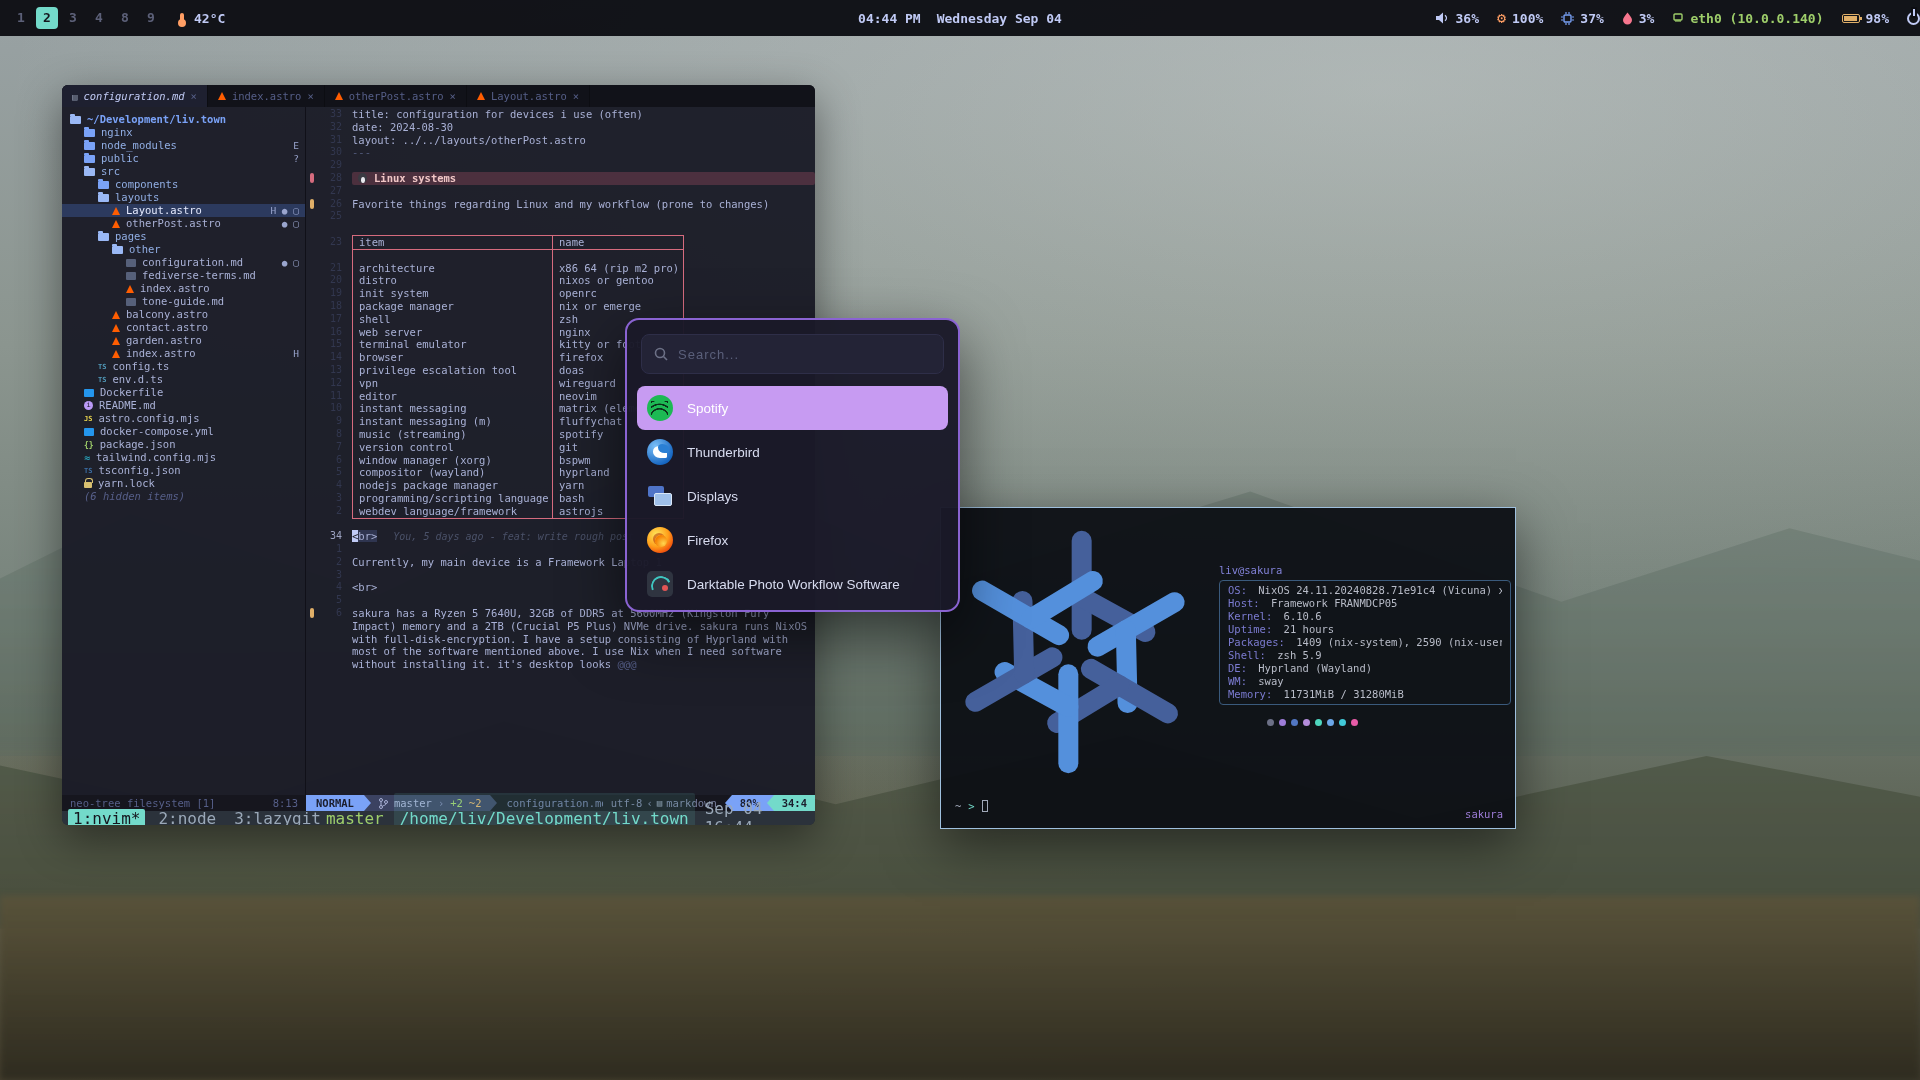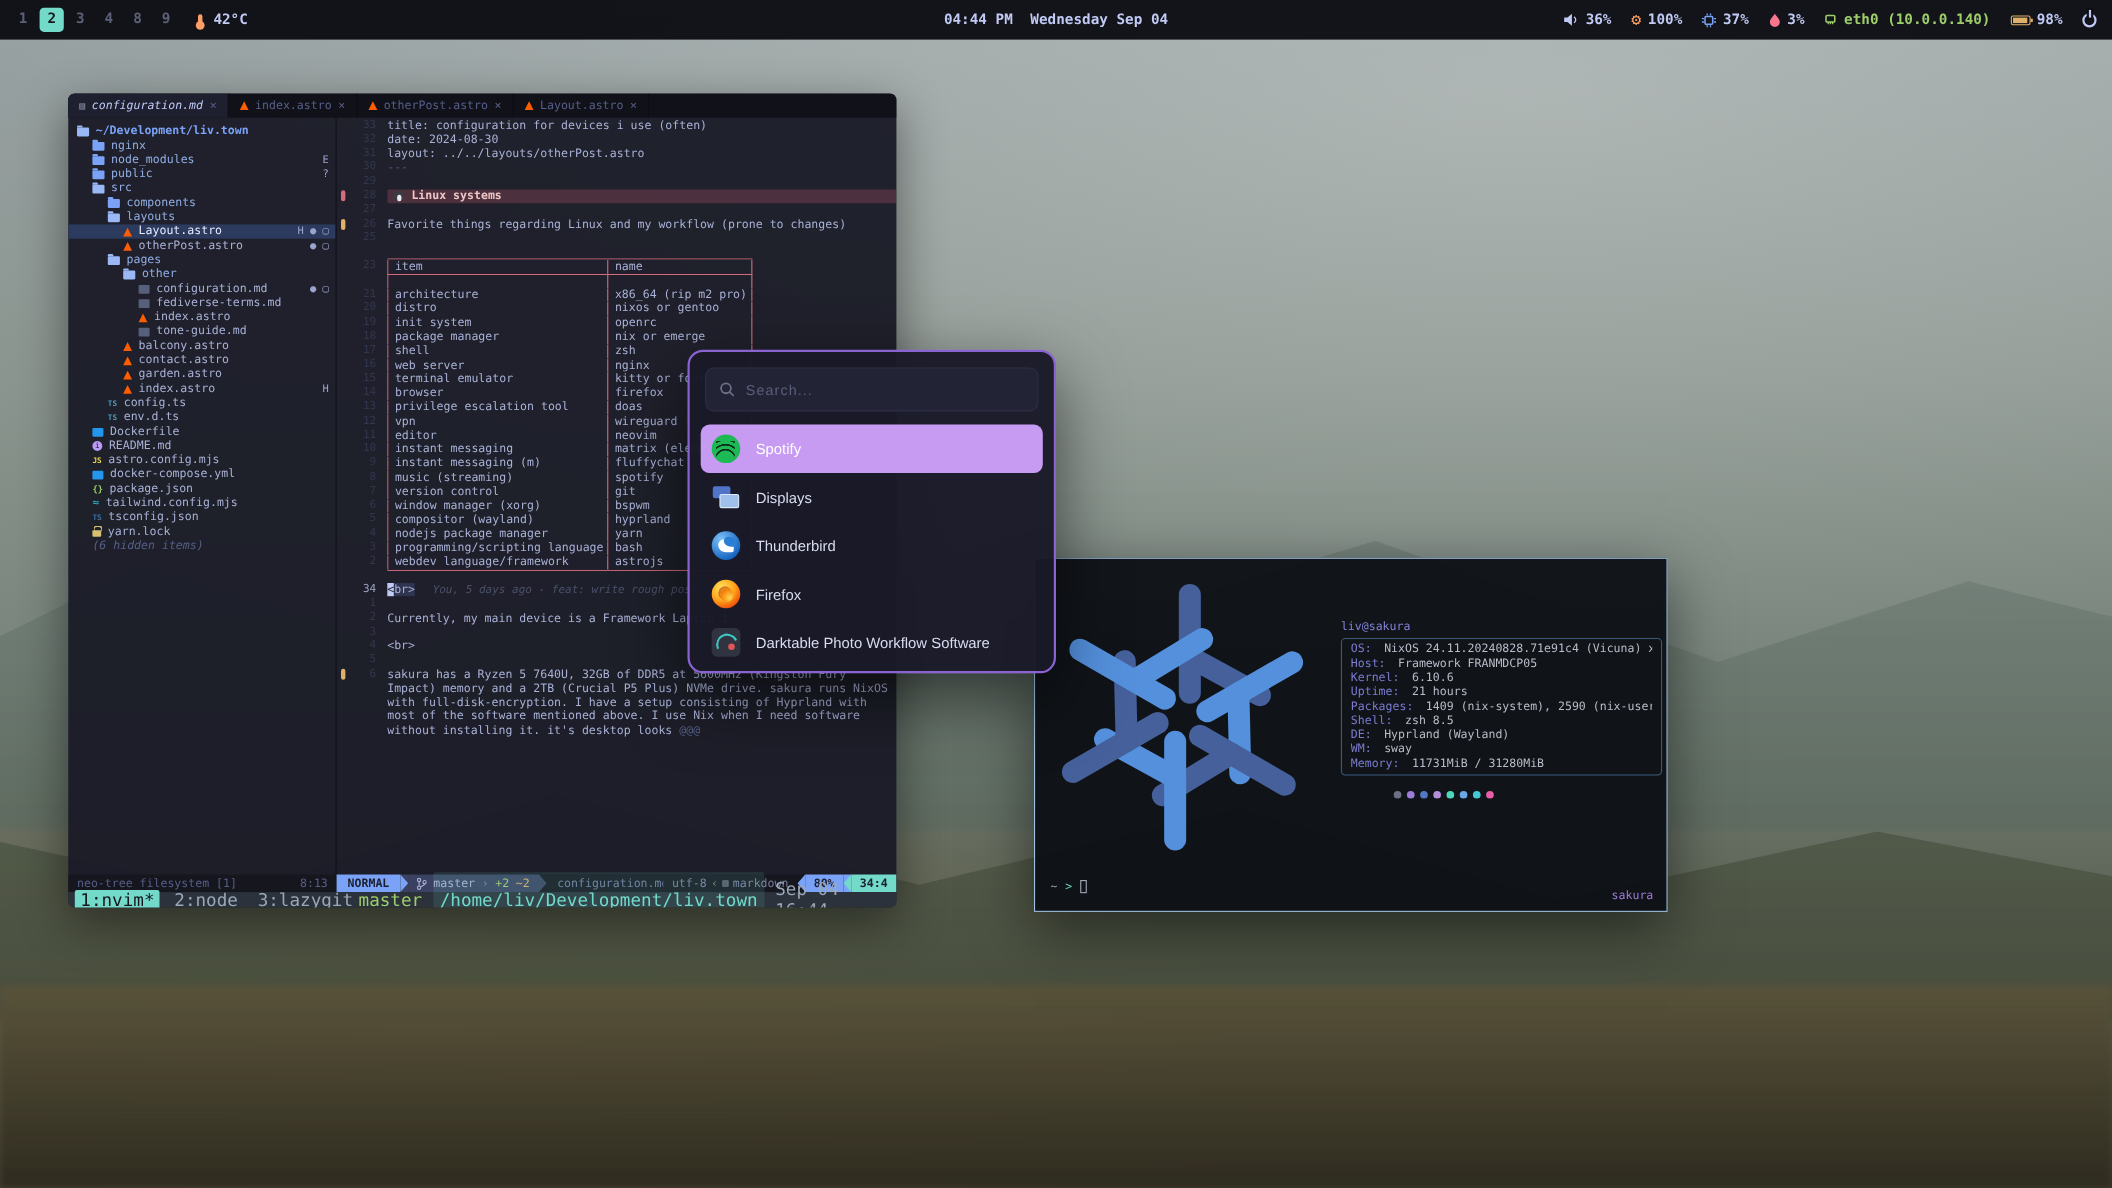--- a/index.html
+++ b/index.html
@@ -27,21 +27,21 @@
     background:rgba(13,14,20,.97); display:flex; align-items:center;
     color:#c0caf5; font-size:13px; font-weight:bold; }
   .tb-left { display:flex; align-items:center; gap:14px; padding-left:10px; }
   .ws { display:flex; align-items:center; gap:4px; }
   .wsbtn { width:22px; height:22px; line-height:22px; text-align:center; color:#5c6078; cursor:default; }
   .wsbtn[data-active="true"] { background:#73daca; color:#15161e; border-radius:4px; }
   .mod { display:flex; align-items:center; gap:6px; white-space:nowrap; }
   .thermo { width:4px; height:11px; background:#ff9e64; border-radius:2px; position:relative; margin:0 4px; }
   .thermo::after { content:""; position:absolute; left:-2px; bottom:-3px; width:8px; height:8px; background:#ff9e64; border-radius:50%; }
   .tb-center { position:absolute; left:50%; transform:translateX(-50%); display:flex; gap:16px; }
-  .tb-right { margin-left:auto; display:flex; align-items:center; gap:18px; padding-right:14px; }
+  .tb-right { margin-left:auto; display:flex; align-items:center; gap:18px; }
   .gear { color:#ff9e64; font-size:15px; font-weight:normal; line-height:1; }
   .net-label { color:#9ece6a; }
   .bat { width:18px; height:9px; border:1px solid #e0af68; border-radius:2px; position:relative; }
   .bat::before { content:""; position:absolute; left:1px; top:1px; bottom:1px; width:82%; background:#e0af68; }
   .bat::after { content:""; position:absolute; right:-3px; top:2px; width:2px; height:3px; background:#e0af68; }
   .pwr { width:13px; height:13px; border:2px solid #c0caf5; border-radius:50%; position:relative; }
   .pwr::after { content:""; position:absolute; left:50%; top:-5px; transform:translateX(-50%); width:2px; height:7px; background:#c0caf5; box-shadow:0 0 0 2px rgba(13,14,20,.97); }
 
   
   .editorwin { position:absolute; left:62px; top:85px; width:753px; height:740px; z-index:10;
@@ -736,27 +736,27 @@
     <input class="searchinput" placeholder="Search..." style="">
   </div>
   <div class="applist">
 
       <div class="appitem" data-sel="true">
         <span class="appicon" data-k="spotify"></span>
         <span class="applabel">Spotify</span>
       </div>
 
       <div class="appitem">
+        <span class="appicon" data-k="thunderbird"></span>
+        <span class="applabel">Thunderbird</span>
+      </div>
+
+      <div class="appitem">
         <span class="appicon" data-k="displays"></span>
         <span class="applabel">Displays</span>
-      </div>
-
-      <div class="appitem">
-        <span class="appicon" data-k="thunderbird"></span>
-        <span class="applabel">Thunderbird</span>
       </div>
 
       <div class="appitem">
         <span class="appicon" data-k="firefox"></span>
         <span class="applabel">Firefox</span>
       </div>
 
       <div class="appitem">
         <span class="appicon" data-k="darktable"></span>
         <span class="applabel">Darktable Photo Workflow Software</span>
@@ -817,21 +817,21 @@
           <span class="fval">21 hours</span>
         </div>
 
         <div class="fl">
           <span class="flab">Packages:</span>
           <span class="fval">1409 (nix-system), 2590 (nix-user)</span>
         </div>
 
         <div class="fl">
           <span class="flab">Shell:</span>
-          <span class="fval">zsh 8.5</span>
+          <span class="fval">zsh 5.9</span>
         </div>
 
         <div class="fl">
           <span class="flab">DE:</span>
           <span class="fval">Hyprland (Wayland)</span>
         </div>
 
         <div class="fl">
           <span class="flab">WM:</span>
           <span class="fval">sway</span>

